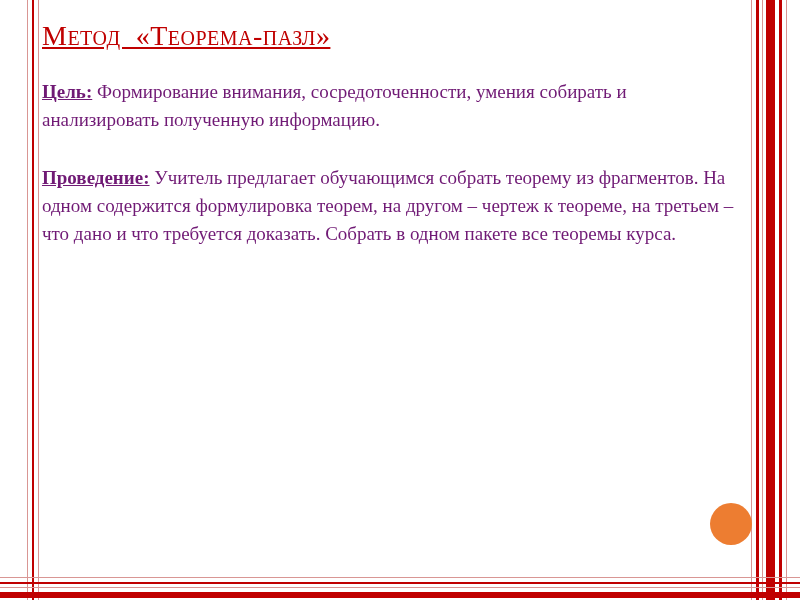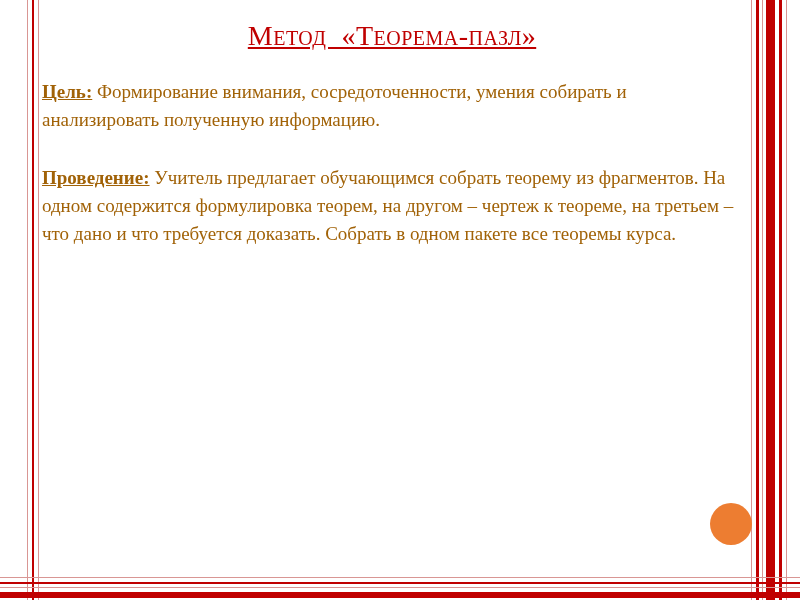--- a/index.html
+++ b/index.html
@@ -14,34 +14,33 @@
 
   
   .content {
     position: absolute;
     left: 42px;
     top: 20px;
     width: 700px;
   }
   .title {
     margin: 0 0 26px 0;
-    text-align: center;
     font-size: 28px;
     font-weight: normal;
     font-variant: small-caps;
     letter-spacing: 0.5px;
     color: #C00000;
     text-decoration: underline;
     white-space: pre-wrap;
   }
   .para {
     margin: 0 0 30px 0;
     font-size: 19px;
     line-height: 28px;
-    color: #a16207;
+    color: #701a75;
   }
   .para .label {
     font-weight: bold;
     text-decoration: underline;
   }
 
   
   .vline, .hline { position: absolute; }
   .vline { top: 0; bottom: 0; width: 1px; }
   .hline { left: 0; right: 0; height: 1px; }

